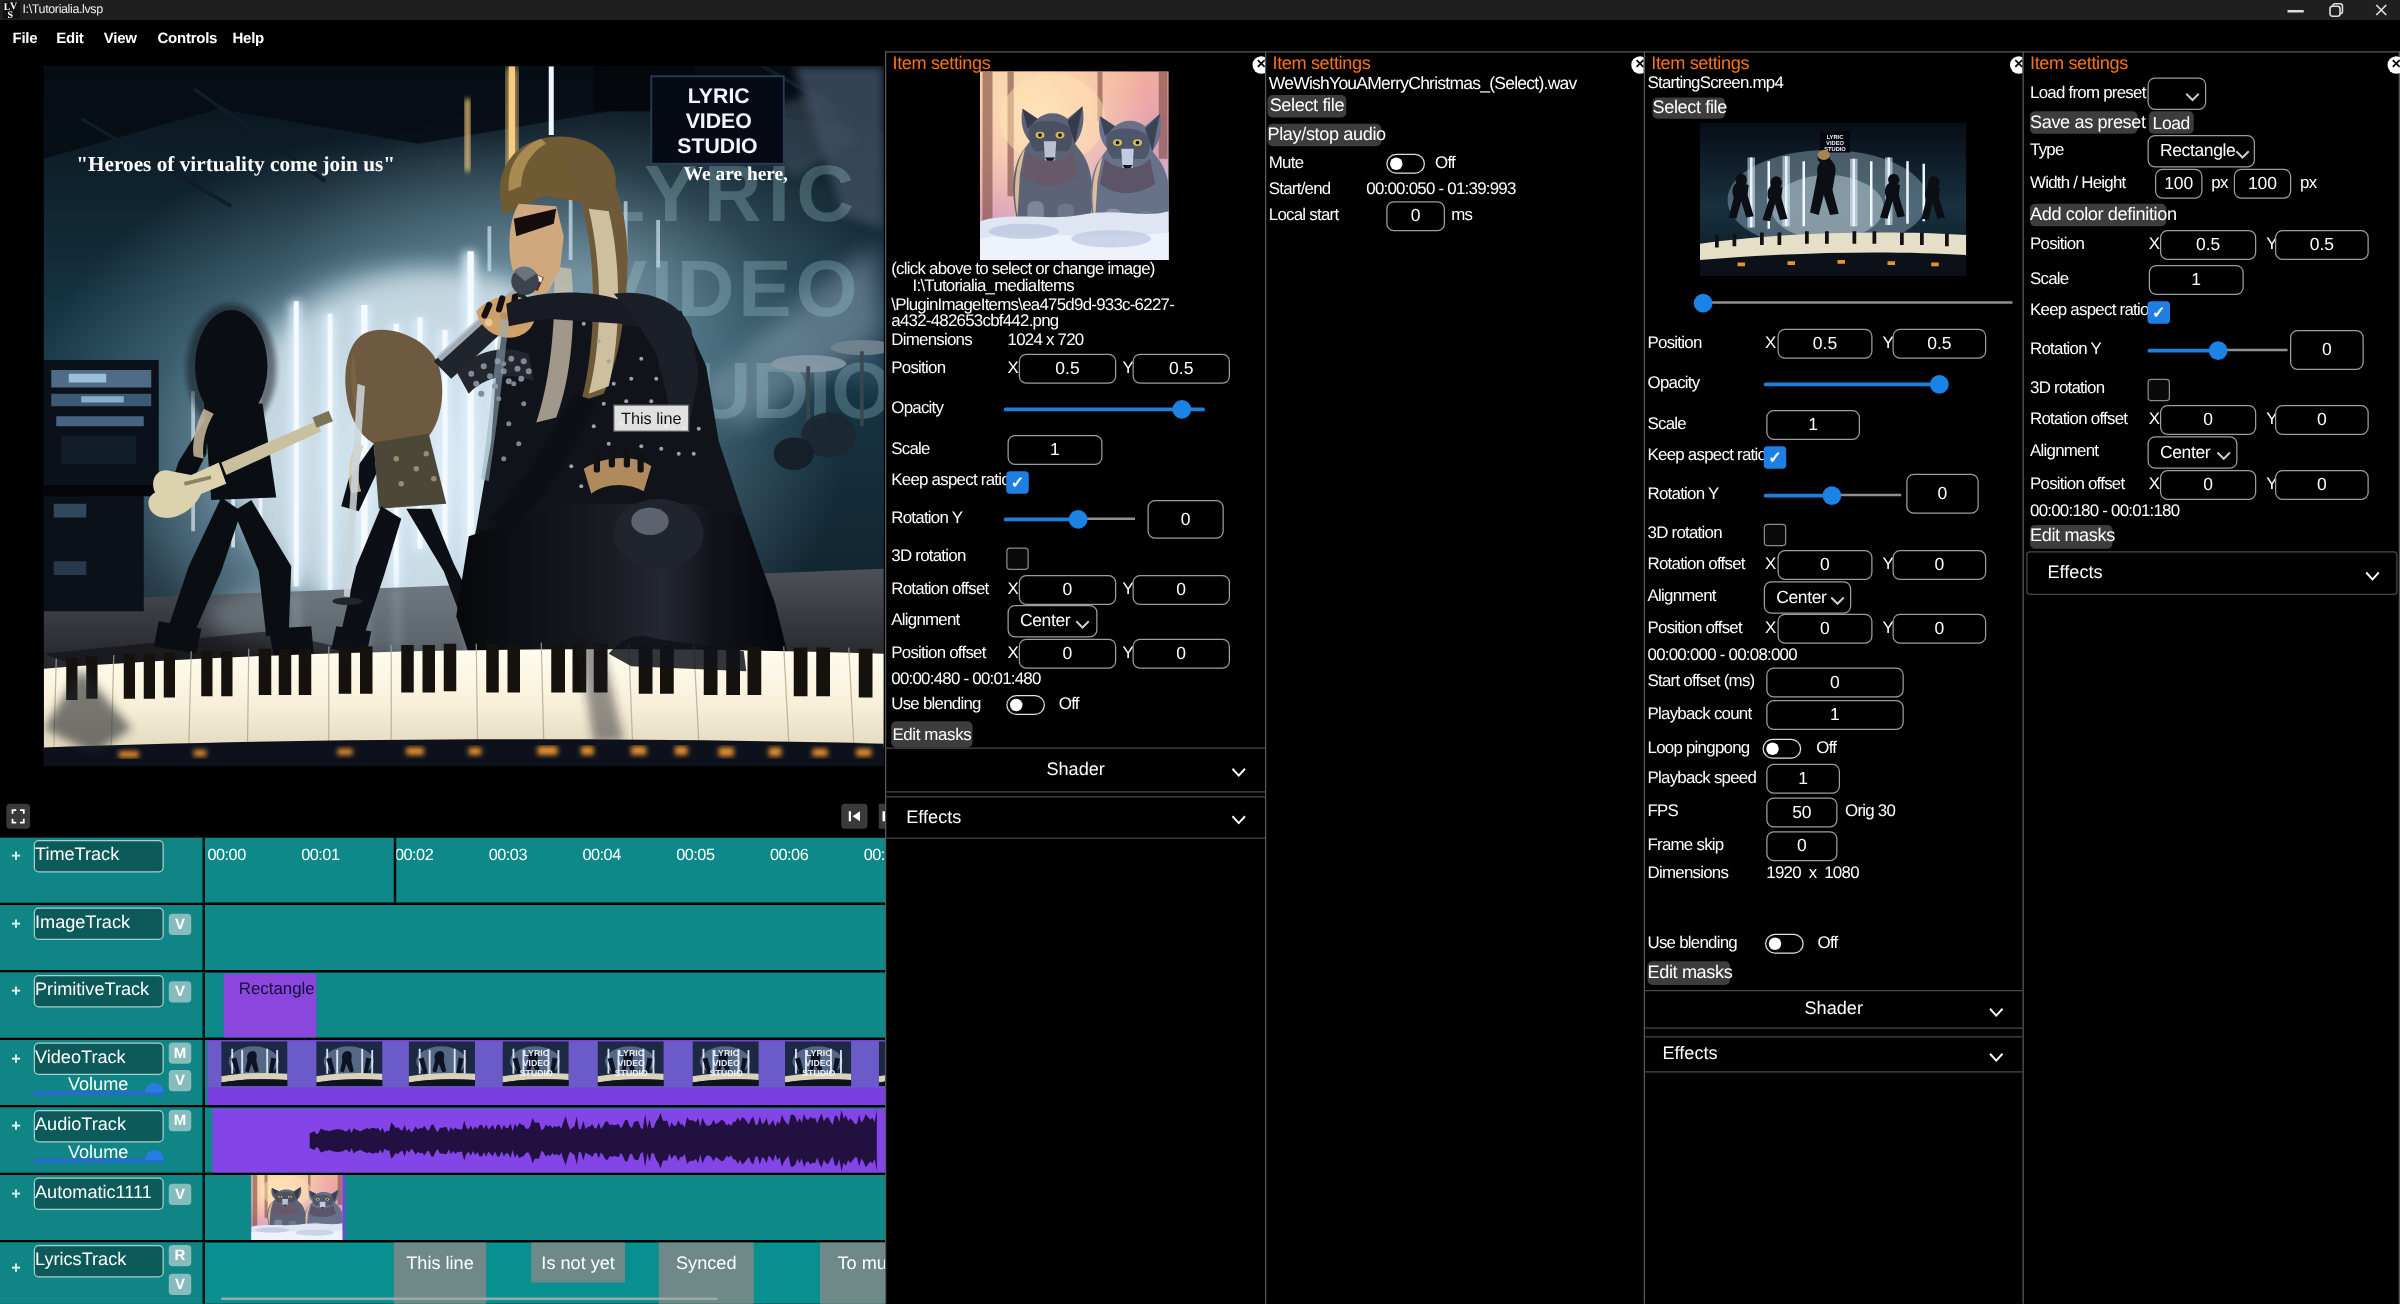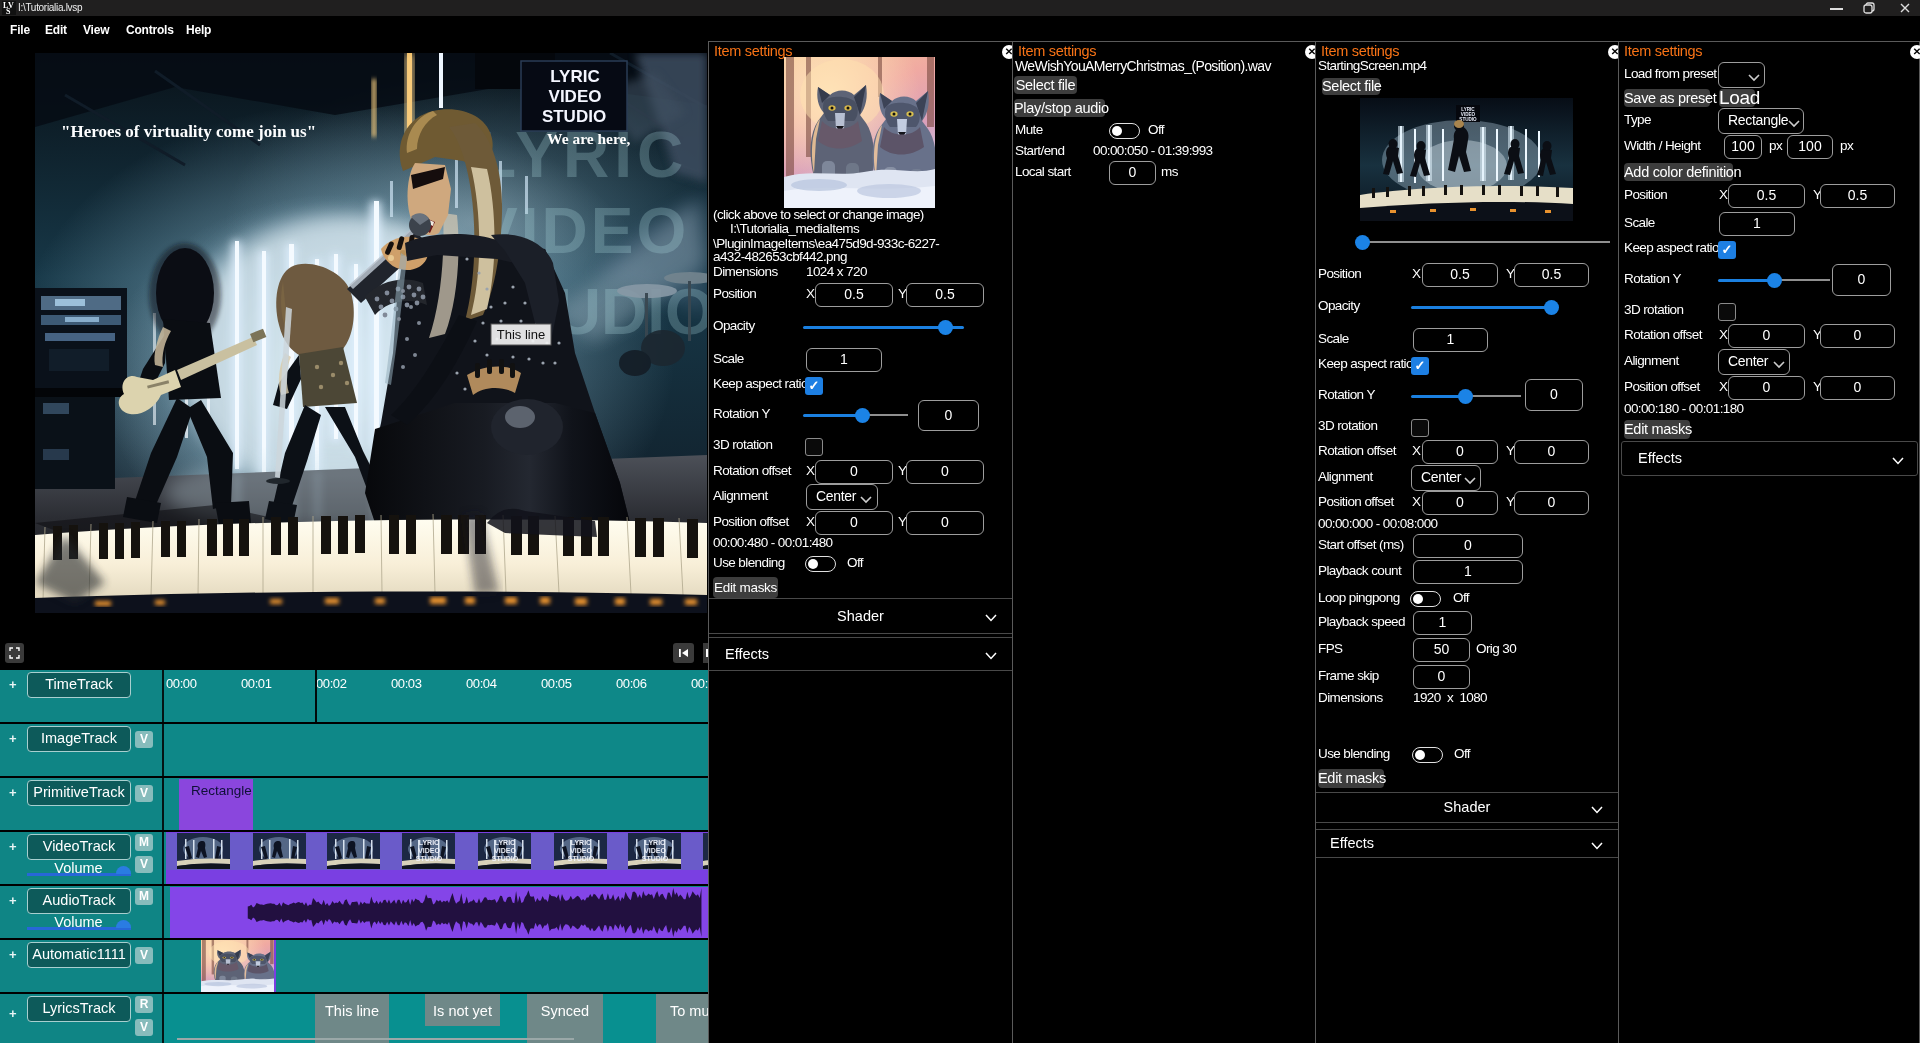--- a/index.html
+++ b/index.html
@@ -7,21 +7,21 @@
 .abs{position:absolute}
 #titlebar{position:absolute;left:0;top:0;width:1920px;height:16px;background:#201f1f}
 #titlebar .tt{position:absolute;left:18px;top:2px;font-size:10px;letter-spacing:-0.3px;color:#eee}
 #menubar{position:absolute;left:0;top:16px;width:1920px;height:26px;background:#000}
 #menubar span{position:absolute;top:6.5px;font-size:12px;letter-spacing:-0.2px;font-weight:600;color:#fff}
 
 #tl{position:absolute;left:0;top:631px;width:708px;height:412px;background:#000}
 .trow{position:absolute;left:0;width:708px;background:#0e8888}
 .thdr{position:absolute;left:0;top:0;width:164px;height:100%;background:#0f8585;border-right:2px solid #041414}
 .plus{position:absolute;left:9px;font-size:13px;font-weight:700;color:#e8f4f4}
-.tbtn{position:absolute;left:27px;width:104px;height:26px;background:#0d5a5a;border:1.5px solid #a8cfcf;border-radius:4px;color:#fff;font-size:14.5px;text-align:center;line-height:23px}
+.tbtn{position:absolute;left:27px;width:104px;height:26px;background:#0d5a5a;border:1.5px solid #a8cfcf;border-radius:4px;color:#fff;font-size:14.5px;line-height:23px}
 .sq{position:absolute;left:135px;width:18px;height:17px;background:#87bcbc;border-radius:3px;color:#fff;font-size:12px;font-weight:600;text-align:center;line-height:17px}
 .vol{position:absolute;left:26px;width:105px;text-align:center;color:#fff;font-size:14.5px}
 .vline{position:absolute;left:27px;width:104px;height:2.5px;background:#2767d8}
 .vknob{position:absolute;width:15px;height:8px;border-radius:8px 8px 0 0;background:#2a7ce2}
 .tlab{position:absolute;top:6px;font-size:13px;letter-spacing:-0.4px;color:#fff}
 
 .panel{position:absolute;top:41px;height:1002px;background:#000;border-left:1px solid #5a5a5a;border-top:1px solid #5a5a5a;font-size:15px}
 .pt{position:absolute;left:5px;top:1px;font-size:14.5px;letter-spacing:-0.3px;color:#f97316}
 .px{position:absolute;width:14px;height:14px;top:3px;background:#fff;border-radius:50%;color:#000;font-size:10px;font-weight:700;text-align:center;line-height:14px}
 .lbl{position:absolute;white-space:nowrap;font-size:13.5px;letter-spacing:-0.6px;color:#fff}
@@ -631,21 +631,21 @@
   <div class="sec" style="top:595px;height:34px">
       <span class="sl" style="left:16px;top:8px">Effects</span>
       <svg class="chev" style="right:14px;top:11px" viewBox="0 0 14 10">
         <path d="M2 2 L7 7.5 L12 2" stroke="#fff" stroke-width="1.5" fill="none"></path>
       </svg>
     </div>
 </div>
 <div class="panel" id="p2" style="left:1012px;width:303px">
   <span class="pt">Item settings</span>
     <span class="px" style="left:292px">✕</span>
-  <span class="lbl" style="left:2px;top:16px;font-size:14px">WeWishYouAMerryChristmas_(Position).wav</span>
+  <span class="lbl" style="left:2px;top:16px;font-size:14px">WeWishYouAMerryChristmas_(Select).wav</span>
   <div class="btn" style="left:1px;top:34px;width:63px;height:18px;line-height:18px;font-size:14.5px">Select file</div>
   <div class="btn" style="left:1px;top:57px;width:91px;height:18px;line-height:18px;font-size:14.5px">Play/stop audio</div>
   <span class="lbl" style="left:2px;top:80px">Mute</span>
     <div class="tgl" style="left:96px;top:81px">
       <i></i>
     </div>
     <span class="lbl" style="left:135px;top:80px">Off</span>
   <span class="lbl" style="left:2px;top:101px">Start/end</span>
     <span class="lbl" style="left:80px;top:101px">00:00:050 - 01:39:993</span>
   <span class="lbl" style="left:2px;top:122px">Local start</span>
@@ -739,21 +739,21 @@
 <div class="panel" id="p4" style="left:1618px;width:302px;border-right:1px solid #5a5a5a">
   <span class="pt">Item settings</span>
     <span class="px" style="left:291px">✕</span>
   <span class="lbl" style="left:5px;top:24px">Load from preset</span>
   <div class="dd" style="left:99px;top:20px;width:47px">
       <svg class="chev" style="left:28px;top:8px" viewBox="0 0 14 10">
         <path d="M2 2 L7 7 L12 2" stroke="#ccc" stroke-width="1.6" fill="none"></path>
       </svg>
     </div>
   <div class="btn" style="left:5px;top:47px;width:86px;height:18px;line-height:18px;font-size:14.5px">Save as preset</div>
-  <div class="btn" style="left:100px;top:47px;width:36px;height:18px;line-height:18px;font-size:19px">Load</div>
+  <div class="btn" style="left:100px;top:47px;width:36px;height:18px;line-height:18px;font-size:14px">Load</div>
   <span class="lbl" style="left:5px;top:70px">Type</span>
   <div class="dd" style="left:99px;top:66px;width:86px">
       <span style="position:absolute;left:9px;top:3px">Rectangle</span>
       <svg class="chev" style="left:68px;top:8px" viewBox="0 0 14 10">
         <path d="M2 2 L7 7 L12 2" stroke="#ccc" stroke-width="1.6" fill="none"></path>
       </svg>
     </div>
   <span class="lbl" style="left:5px;top:96px">Width / Height</span>
   <div class="inp" style="left:105px;top:93px;width:38px">100</div>
     <span class="lbl" style="left:150px;top:96px">px</span>

